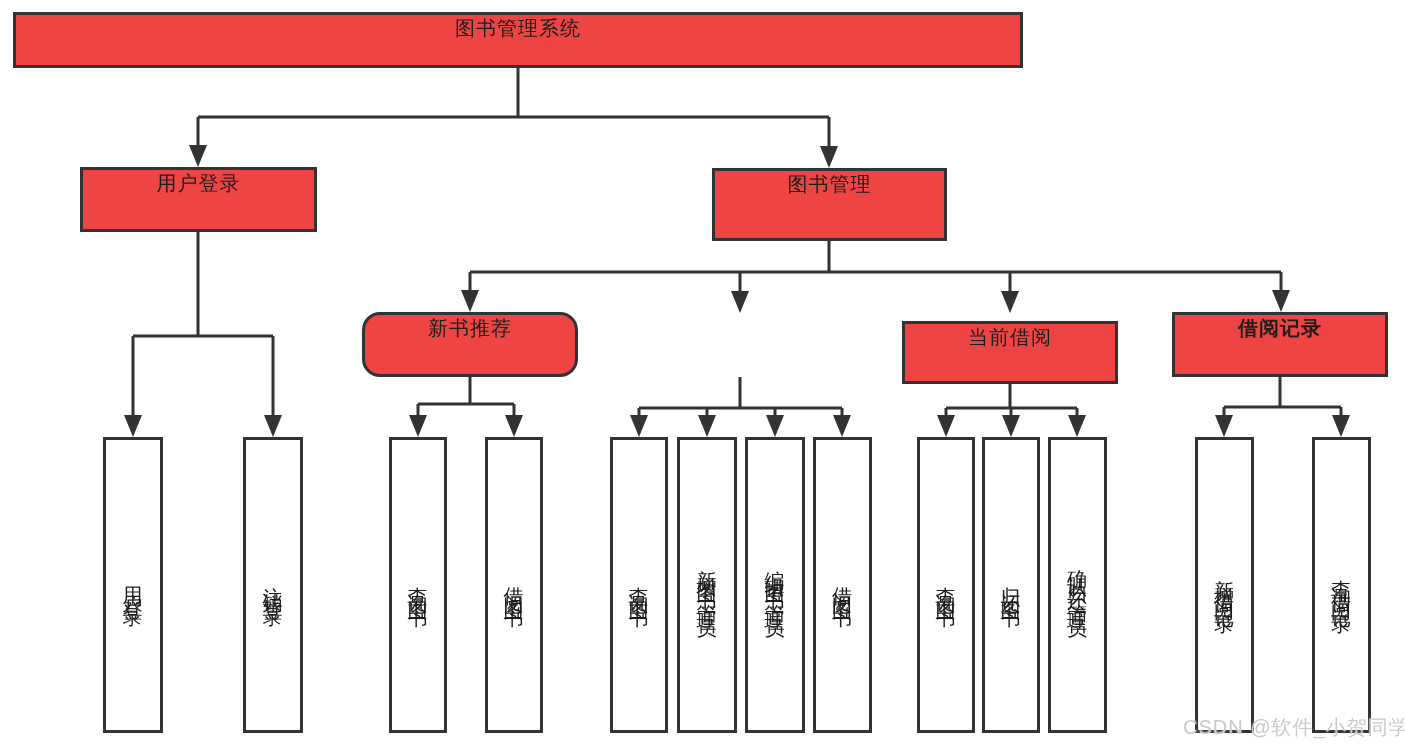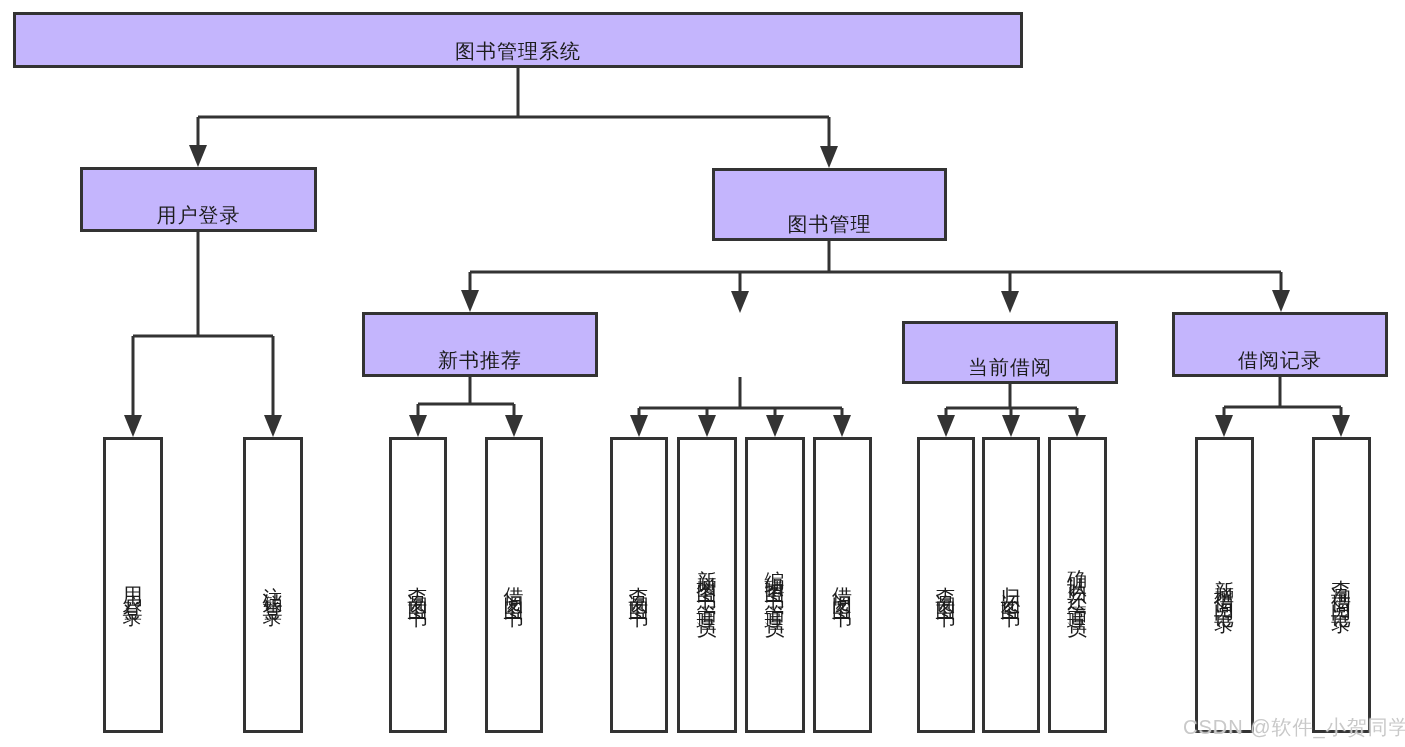--- a/index.html
+++ b/index.html
@@ -7,23 +7,23 @@
     position:relative;
     width:1405px;height:747px;
     background:#ffffff;
     font-family:"Liberation Sans","DejaVu Sans",sans-serif;
     color:#1c1c1c;
     overflow:hidden;
   }
   #connectors{position:absolute;left:0;top:0;width:1405px;height:747px;}
   .node{
     position:absolute;
-    background:#c4b5fd;
+    background:#ef4444;
     border:3px solid #333333;
-    display:flex;align-items:flex-end;justify-content:center;
+    display:flex;align-items:flex-start;justify-content:center;
     box-sizing:border-box;
     font-size:20px;
     letter-spacing:1px;
     white-space:nowrap;
   }
   .leaf{
     position:absolute;
     background:#ffffff;
     border:3px solid #333333;
     display:flex;align-items:center;justify-content:center;
@@ -110,27 +110,27 @@
     <span>图书管理系统</span>
   </div>
 
   <div class="node" style="left:80px;top:167px;width:237px;height:65px;">
     <span>用户登录</span>
   </div>
   <div class="node" style="left:712px;top:168px;width:235px;height:73px;">
     <span>图书管理</span>
   </div>
 
-  <div class="node" style="left:362px;top:312px;width:236px;height:65px;">
+  <div class="node" style="left:362px;top:312px;width:216px;height:65px;border-radius:18px;">
     <span>新书推荐</span>
   </div>
   <div class="node" style="left:902px;top:313px;width:216px;height:63px;margin-top:8px;">
     <span>当前借阅</span>
   </div>
-  <div class="node" style="left:1172px;top:312px;width:216px;height:65px;">
+  <div class="node" style="left:1172px;top:312px;width:216px;height:65px;font-weight:bold;">
     <span>借阅记录</span>
   </div>
 
   <div class="leaf" style="left:103px;top:437px;width:60px;height:296px;">
     <span class="vtext">用户登录</span>
   </div>
   <div class="leaf" style="left:243px;top:437px;width:60px;height:296px;">
     <span class="vtext">注销登录</span>
   </div>
 

